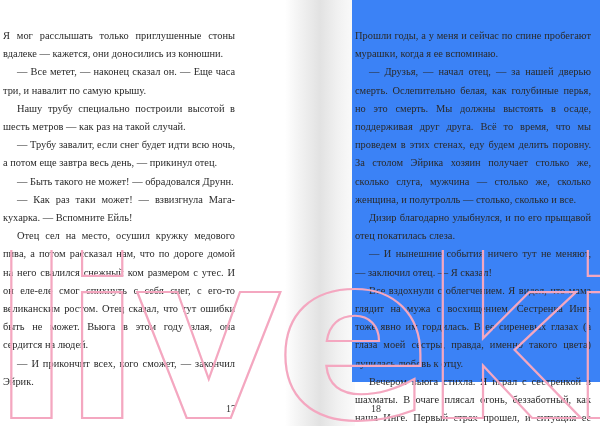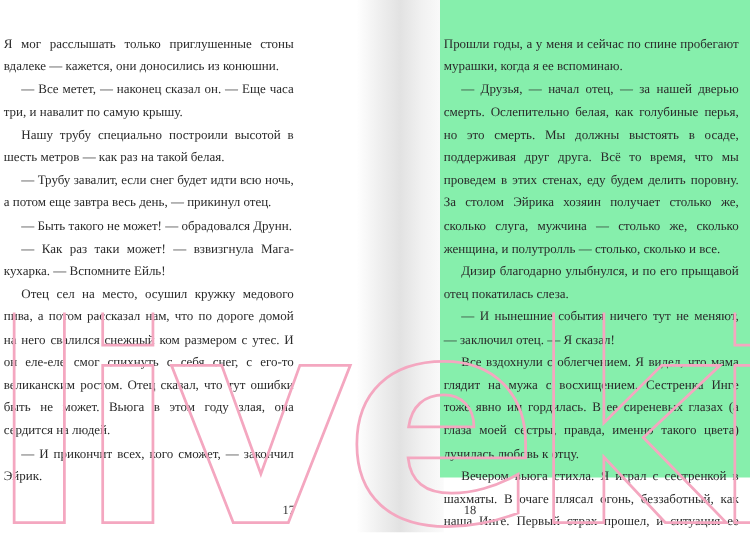--- a/index.html
+++ b/index.html
@@ -3,42 +3,42 @@
 <meta charset="utf-8">
 <style>
   html, body { margin:0; padding:0; }
   body { width:600px; height:426px; position:relative; overflow:hidden; background:#ffffff;
          font-family:"Liberation Serif","DejaVu Serif",serif; color:#2a2a2a; }
   .spread { position:absolute; inset:0; }
   .page { position:absolute; top:0; height:382px; }
   .page-left { left:0; width:292px; background:#ffffff; }
   .gutter { position:absolute; left:285px; top:0; width:70px; height:426px;
             background:linear-gradient(to right,#ffffff 0%,#f0f0f0 25%,#e2e2e2 50%,#f1f1f1 75%,#fbfbfb 100%); }
-  .page-right { left:352px; width:248px; background:#86efac; }
+  .page-right { left:352px; width:248px; background:#3b82f6; }
   .text { position:absolute; font-size:10.4px; line-height:18.2px; text-align:justify; }
   .page-left .text { left:3px; top:27px; width:232px; }
   .page-right .text { left:3px; top:27px; width:236px; }
   .text p { margin:0; text-indent:14px; }
   .text p.noindent { text-indent:0; }
   .pagenum { position:absolute; font-size:10px; color:#333; }
   .page-left .pagenum { left:226px; top:403px; }
   .page-right .pagenum { left:19px; top:403px; }
   .watermark { position:absolute; left:0; top:250px; width:600px; height:176px; pointer-events:none; }
   .watermark text { font-family:"DejaVu Sans",sans-serif; font-weight:bold; font-size:230px;
                     fill:none; stroke:#f4a7c0; stroke-width:2.2; letter-spacing:-8px; }
 </style>
 </head>
 <body>
 
 <div class="spread">
   <div class="page page-left">
     <div class="text">
       <p class="noindent">Я мог расслышать только приглушенные стоны вдалеке — кажется, они доносились из конюшни.</p>
       <p>— Все метет, — наконец сказал он. — Еще часа три, и навалит по самую крышу.</p>
-      <p>Нашу трубу специально построили высотой в шесть метров — как раз на такой белая.</p>
+      <p>Нашу трубу специально построили высотой в шесть метров — как раз на такой случай.</p>
       <p>— Трубу завалит, если снег будет идти всю ночь, а потом еще завтра весь день, — прикинул отец.</p>
       <p>— Быть такого не может! — обрадовался Друнн.</p>
       <p>— Как раз таки может! — взвизгнула Мага-кухарка. — Вспомните Ейль!</p>
       <p>Отец сел на место, осушил кружку медового пива, а потом рассказал нам, что по дороге домой на него свалился снежный ком размером с утес. И он еле-еле смог спихнуть с себя снег, с его-то великанским ростом. Отец сказал, что тут ошибки быть не может. Вьюга в этом году злая, она сердится на людей.</p>
       <p>— И прикончит всех, кого сможет, — закончил Эйрик.</p>
 
     </div>
     <div class="pagenum">17</div>
   </div>
 

